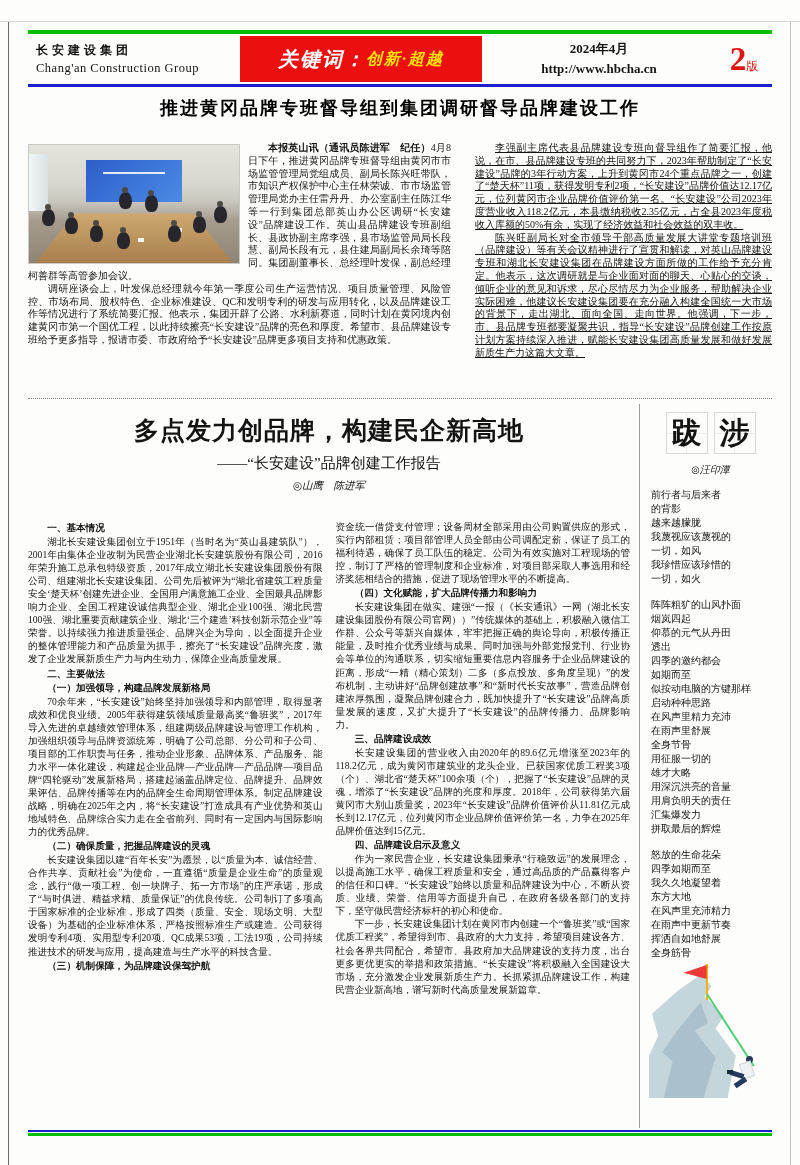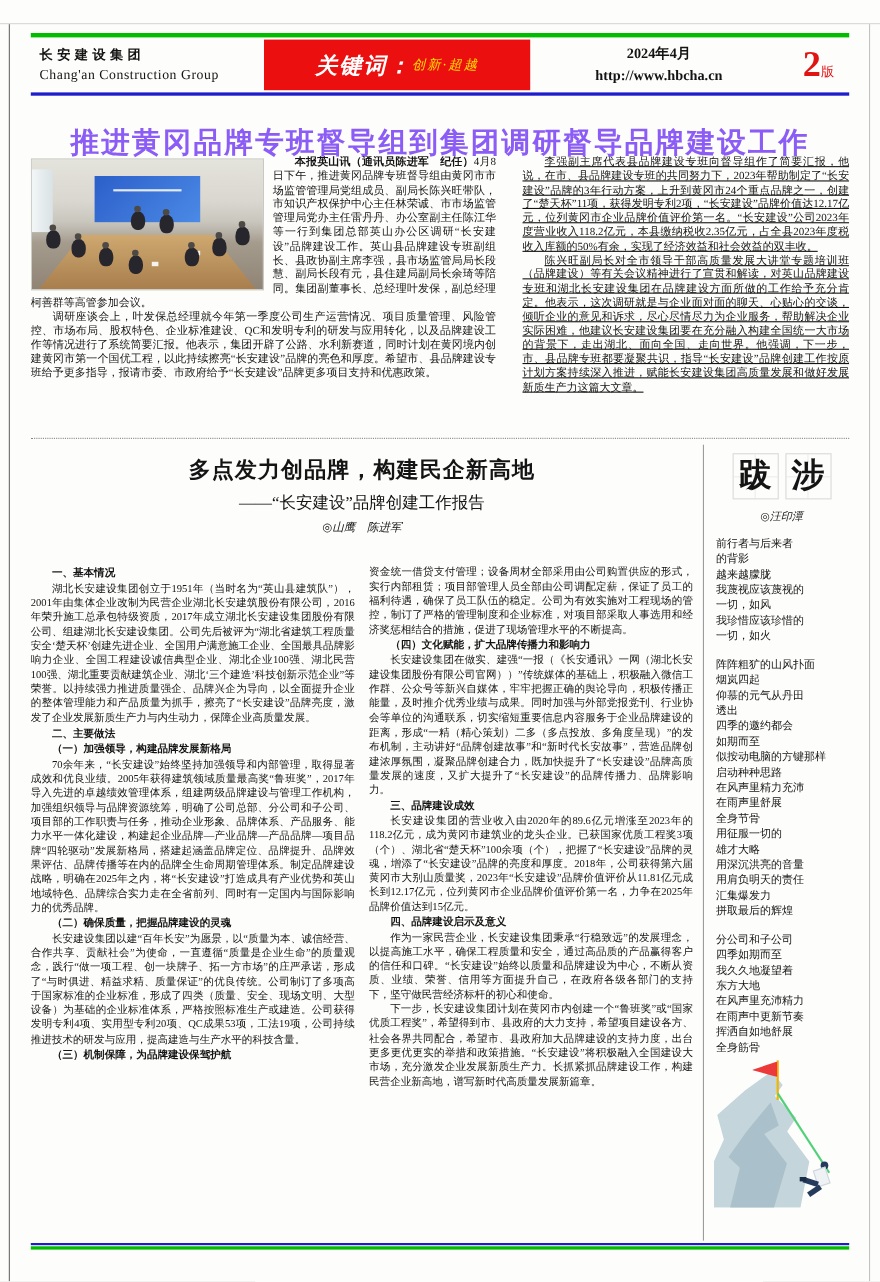--- a/index.html
+++ b/index.html
@@ -12,29 +12,29 @@
   
   .masthead{position:absolute;left:28px;top:30px;width:744px;}
   .rule-green-top{height:4px;background:#00bd00;}
   .rule-blue-top{height:3px;background:#1d1dcc;}
   .mast-row{height:50px;display:flex;align-items:stretch;}
   .brand{flex:0 0 212px;display:flex;flex-direction:column;justify-content:center;padding-left:8px;box-sizing:border-box;}
   .brand-cn{font-size:12px;font-weight:bold;letter-spacing:4px;}
   .brand-en{font-size:12.5px;margin-top:2px;letter-spacing:.5px;}
   .keyword-box{flex:0 0 242px;background:#ec0f0f;display:flex;align-items:center;justify-content:center;margin:2px 0;}
   .kw-label{color:#ffffff;font-size:20px;font-weight:bold;font-style:italic;letter-spacing:2px;}
-  .kw-value{color:#ffe000;font-size:12px;font-weight:normal;font-style:italic;letter-spacing:2px;}
+  .kw-value{color:#ffe000;font-size:16px;font-weight:bold;font-style:italic;letter-spacing:2px;}
   .date-block{flex:1;align-self:center;text-align:center;font-size:13px;font-weight:bold;line-height:1.55;}
   .edition{flex:0 0 56px;align-self:center;text-align:center;color:#e11414;white-space:nowrap;}
   .ed-num{font-size:33px;font-weight:bold;}
   .ed-suffix{font-size:12px;}
 
   
-  .a1-headline{position:absolute;left:28px;top:112px;width:744px;text-align:center;color:#8b5cf6;
-               font-size:26px;font-weight:bold;font-family:"Liberation Sans","DejaVu Sans",sans-serif;letter-spacing:2px;}
+  .a1-headline{position:absolute;left:28px;top:96px;width:744px;text-align:center;color:#000000;
+               font-size:18px;font-weight:bold;font-family:"Liberation Sans","DejaVu Sans",sans-serif;letter-spacing:2px;}
   .band-a1{position:absolute;left:28px;top:142px;width:744px;height:252px;overflow:hidden;display:flex;gap:24px;}
   .a1-col1{width:423px;font-size:10px;line-height:1.28;text-align:justify;}
   .a1-col2{flex:1;font-size:10px;line-height:1.28;text-align:justify;text-decoration:underline;}
   .blk-p{text-indent:2em;margin:0;}
   .blk-pc{text-indent:0;margin:0;}
   .blk-h{font-weight:bold;text-indent:2em;margin:1px 0;font-family:"Liberation Sans","DejaVu Sans",sans-serif;}
   .a1-col1 b{font-weight:bold;}
 
   
   .photo{float:left;width:210px;height:118px;margin:2px 8px 4px 0;position:relative;overflow:hidden;border:1px solid #c9c9c4;
@@ -47,21 +47,21 @@
             clip-path:polygon(20% 0,80% 0,100% 100%,0 100%);}
   .ph-paper{position:absolute;width:6px;height:4px;background:#f4f4ee;}
   .ph-person{position:absolute;width:13px;height:17px;border-radius:50% 50% 42% 42%;background:#26262c;}
   .ph-person::before{content:"";position:absolute;left:3px;top:-5px;width:6px;height:6px;border-radius:50%;background:#4d4a45;}
 
   .dotted-rule{position:absolute;left:28px;top:398px;width:744px;border-top:1px dotted #858585;}
 
   
   .band-main{position:absolute;left:28px;top:404px;width:744px;height:724px;overflow:hidden;display:flex;}
   .a2{width:612px;box-sizing:border-box;padding-right:9px;border-right:1px solid #9c9c9c;}
-  .a2-title{text-align:center;font-size:20px;font-weight:bold;letter-spacing:1px;margin-top:10px;
+  .a2-title{text-align:center;font-size:25px;font-weight:bold;letter-spacing:1px;margin-top:10px;
             font-family:"Liberation Sans","DejaVu Sans",sans-serif;}
   .a2-subtitle{text-align:center;font-size:15px;margin-top:7px;}
   .a2-byline{text-align:center;font-size:10.5px;font-style:italic;margin:6px 0 27px;}
   .a2-cols{display:flex;gap:13px;}
   .a2-col{flex:1;font-size:9.6px;line-height:1.36;text-align:justify;}
 
   
   .poem-col{flex:1;box-sizing:border-box;padding-left:9px;}
   .poem-title{display:flex;gap:6px;justify-content:center;margin-top:8px;}
   .grid-char{width:40px;height:40px;font-size:30px;line-height:40px;text-align:center;font-weight:bold;
@@ -215,21 +215,21 @@
           <div class="poem-line">在风声里精力充沛</div>
           <div class="poem-line">在雨声里舒展</div>
           <div class="poem-line">全身节骨</div>
           <div class="poem-line">用征服一切的</div>
           <div class="poem-line">雄才大略</div>
           <div class="poem-line">用深沉洪亮的音量</div>
           <div class="poem-line">用肩负明天的责任</div>
           <div class="poem-line">汇集爆发力</div>
           <div class="poem-line">拼取最后的辉煌</div>
           <div class="poem-gap"></div>
-          <div class="poem-line">分公司和子公司</div>
+          <div class="poem-line">怒放的生命花朵</div>
           <div class="poem-line">四季如期而至</div>
           <div class="poem-line">我久久地凝望着</div>
           <div class="poem-line">东方大地</div>
           <div class="poem-line">在风声里充沛精力</div>
           <div class="poem-line">在雨声中更新节奏</div>
           <div class="poem-line">挥洒自如地舒展</div>
           <div class="poem-line">全身筋骨</div>
         </div>
       <div class="climber-art">
         <div class="mtn"></div>

